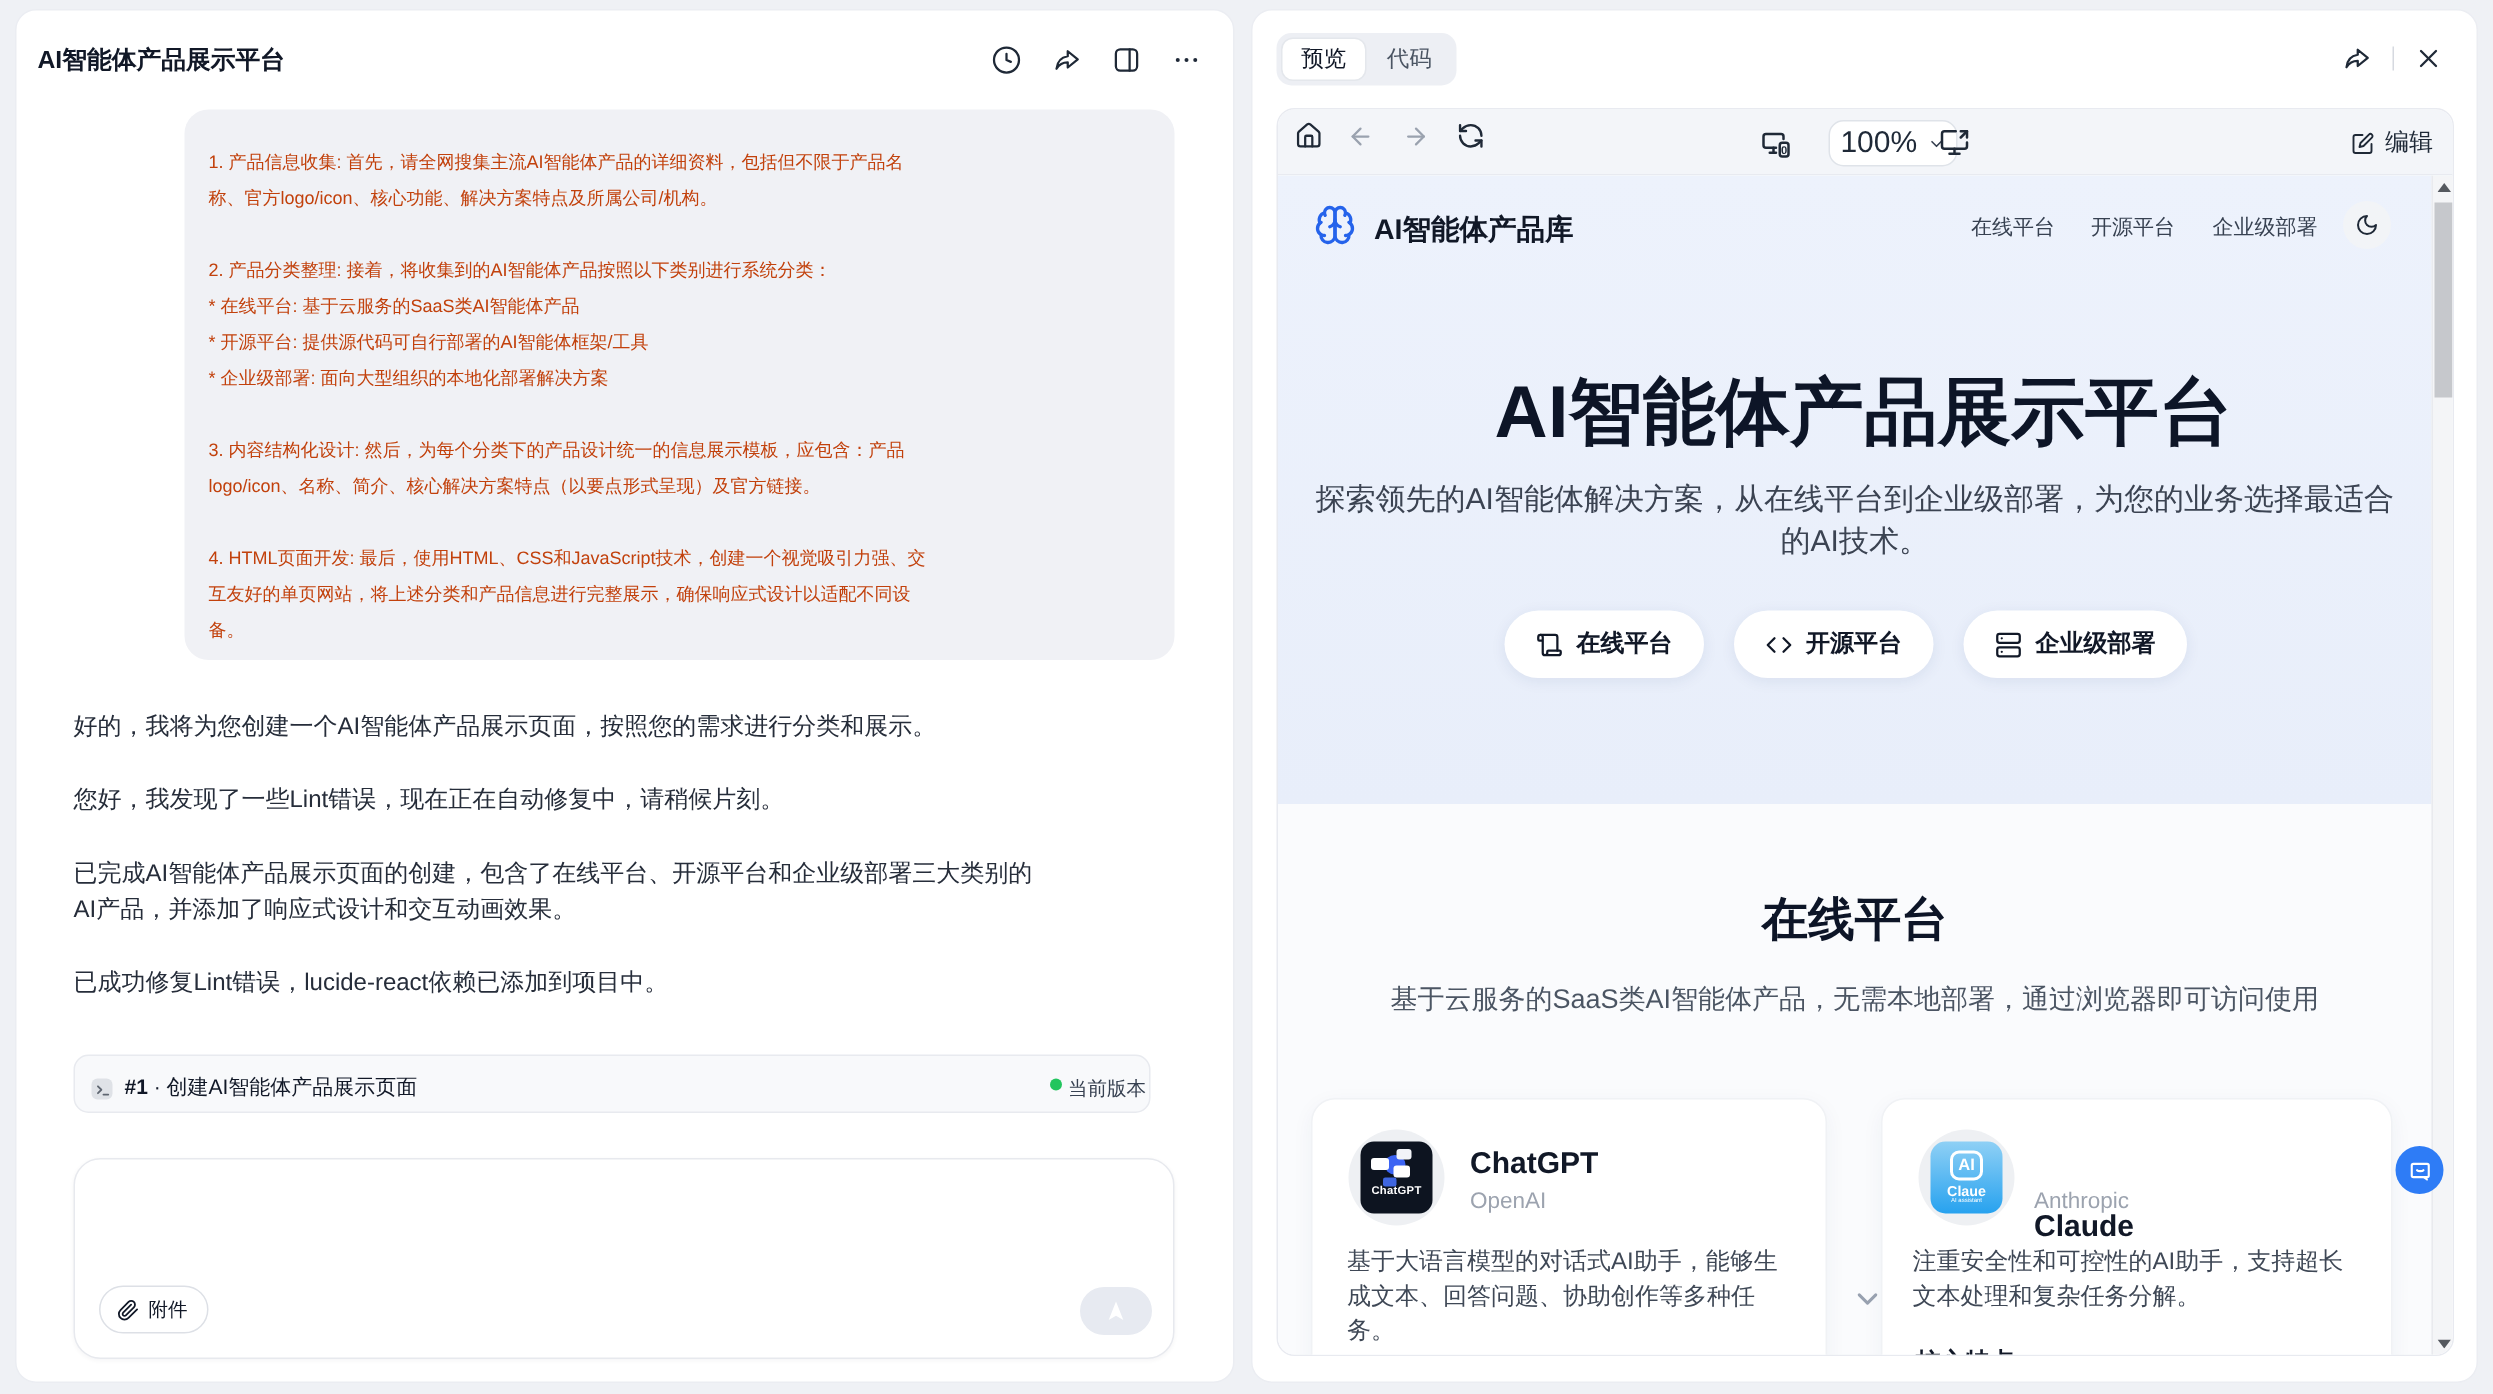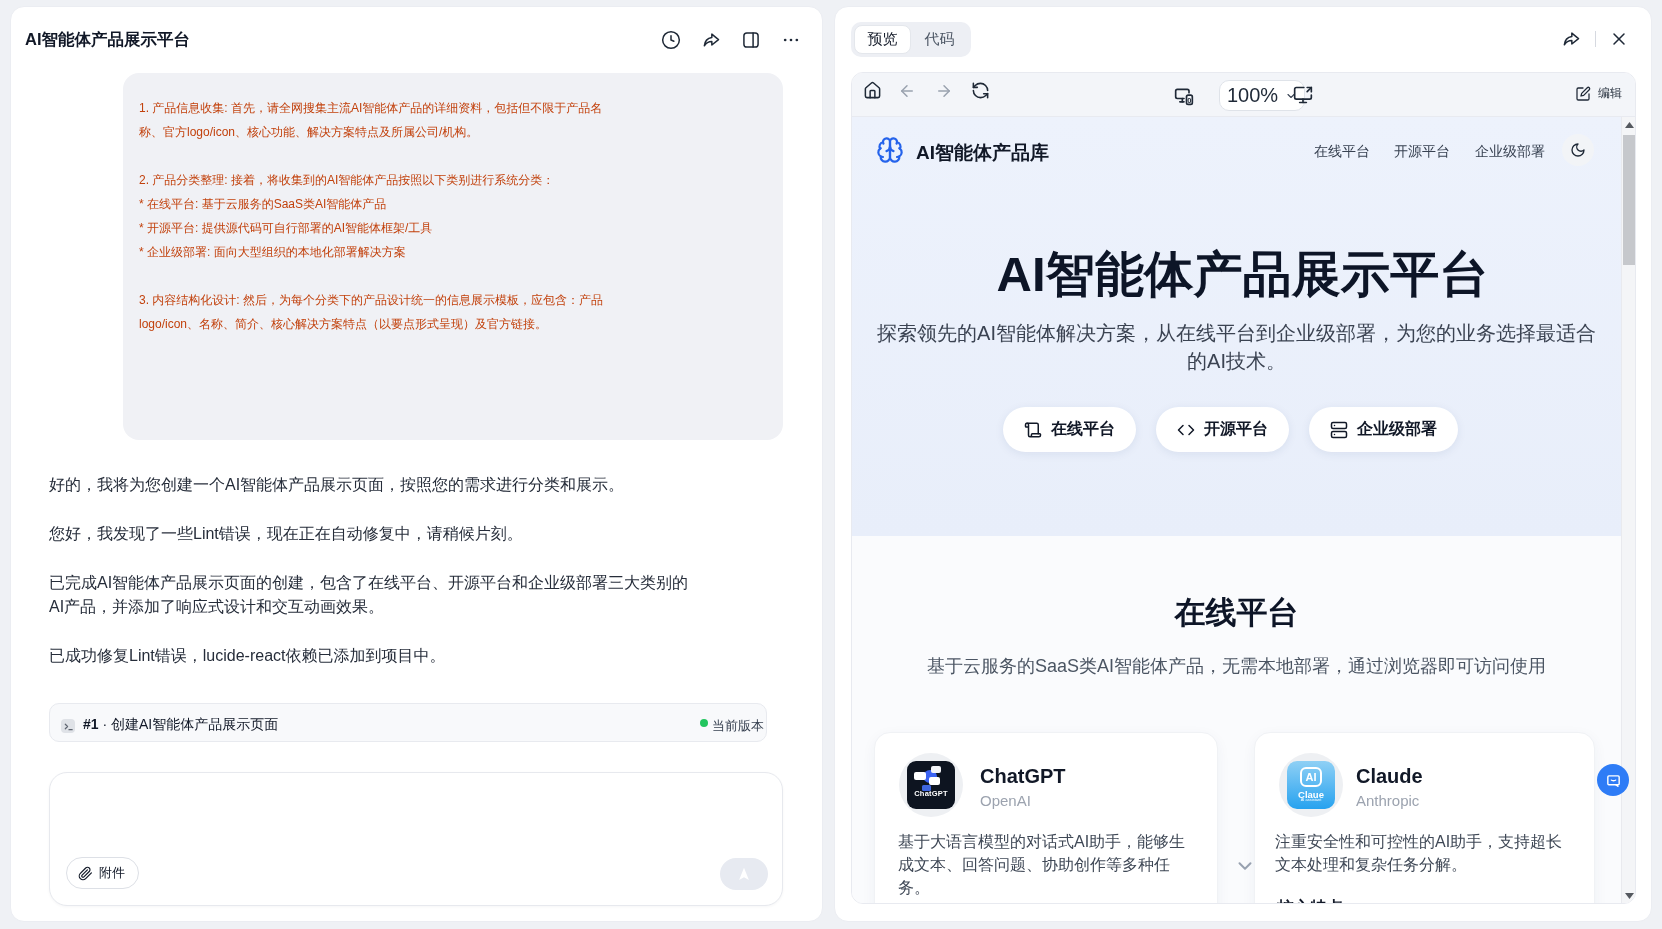--- a/index.html
+++ b/index.html
@@ -38,21 +38,21 @@
   .rcard { left:834px; top:6px; width:818px; height:916px; background:#fff; border:1px solid #ebedf2; border-radius:14px; }
   .tabs { left:851px; top:22px; width:120px; height:35px; background:#edeff4; border-radius:10px; }
   .tab-act { left:854px; top:25px; width:57px; height:29px; background:#fff; border:1px solid #e4e7ec; border-radius:8px; display:flex; align-items:center; justify-content:center; font-size:15px; color:#111827; }
   .tab-code { left:911px; top:25px; width:57px; height:29px; display:flex; align-items:center; justify-content:center; font-size:15px; color:#4b5563; }
   .tdivider { left:1595px; top:31px; width:1px; height:16px; background:#d6d9e0; }
 
   
   .shell { left:851px; top:72px; width:785px; height:832px; border:1px solid #e8eaf0; border-radius:12px; overflow:hidden; background:#fff; }
   .toolbar { left:0; top:0; width:100%; height:44px; background:#f3f5f9; border-bottom:1px solid #e8eaf0; }
   .zoombox { left:367px; top:7px; width:86px; height:31px; background:#fff; border:1px solid #dfe3e9; border-radius:10px; display:flex; align-items:center; justify-content:center; gap:7px; font-size:20px; color:#1f2937; }
-  .editbtn { right:13px; top:12px; display:flex; align-items:center; gap:7px; font-size:12px; color:#1f2937; }
+  .editbtn { right:13px; top:12px; display:flex; align-items:center; gap:7px; font-size:16px; color:#1f2937; }
 
   
   .preview { left:0; top:44px; width:783px; height:787px; background:#fafbfd; overflow:hidden; }
   .hero { left:0; top:0; width:769px; height:419px; background:linear-gradient(180deg,#edf2fc 0%,#e8eefa 100%); }
   .plogo { left:24px; top:19px; width:28px; height:28px; color:#2563eb; }
   .ptitle { left:64px; top:23px; font-size:19px; font-weight:700; color:#111827; }
   .plink { top:26px; font-size:14px; color:#374151; }
   .moon { left:710px; top:17px; width:32px; height:32px; border-radius:50%; background:#f2f4f7; display:flex; align-items:center; justify-content:center; color:#1f2937; }
   .h1 { left:6px; top:125px; width:769px; text-align:center; font-size:49px; font-weight:700; color:#0d1527; letter-spacing:0.2px; }
   .hsub { left:0; top:202px; width:769px; text-align:center; font-size:20px; line-height:28px; color:#3b4352; white-space:nowrap; }
@@ -95,20 +95,21 @@
 <svg class="abs hicon" style="left:781px" viewBox="0 0 24 24" fill="currentColor">
     <circle cx="5" cy="12" r="1.6"></circle>
     <circle cx="12" cy="12" r="1.6"></circle>
     <circle cx="19" cy="12" r="1.6"></circle>
   </svg>
 
 <div class="abs bubble">
 <p>1. 产品信息收集: 首先，请全网搜集主流AI智能体产品的详细资料，包括但不限于产品名<br>称、官方logo/icon、核心功能、解决方案特点及所属公司/机构。</p>
 <p>2. 产品分类整理: 接着，将收集到的AI智能体产品按照以下类别进行系统分类：<br>* 在线平台: 基于云服务的SaaS类AI智能体产品<br>* 开源平台: 提供源代码可自行部署的AI智能体框架/工具<br>* 企业级部署: 面向大型组织的本地化部署解决方案</p>
 <p>3. 内容结构化设计: 然后，为每个分类下的产品设计统一的信息展示模板，应包含：产品<br>logo/icon、名称、简介、核心解决方案特点（以要点形式呈现）及官方链接。</p>
+<p>4. HTML页面开发: 最后，使用HTML、CSS和JavaScript技术，创建一个视觉吸引力强、交<br>互友好的单页网站，将上述分类和产品信息进行完整展示，确保响应式设计以适配不同设<br>备。</p>
 </div>
 
 <div class="abs amsg">
 <p>好的，我将为您创建一个AI智能体产品展示页面，按照您的需求进行分类和展示。</p>
 <p>您好，我发现了一些Lint错误，现在正在自动修复中，请稍候片刻。</p>
 <p>已完成AI智能体产品展示页面的创建，包含了在线平台、开源平台和企业级部署三大类别的<br>AI产品，并添加了响应式设计和交互动画效果。</p>
 <p>已成功修复Lint错误，lucide-react依赖已添加到项目中。</p>
 </div>
 
 <div class="abs vbar"></div>
@@ -251,21 +252,21 @@
     </div>
 
     <div class="abs pcard" style="left:402px; width:341px;">
       <div class="abs avatar">
         <div style="width:48px;height:48px;background:linear-gradient(180deg,#8fd0f5,#27a2ef);border-radius:10px;position:relative;">
           <div style="position:absolute;left:13px;top:6px;width:22px;height:20px;border:2px solid #fff;border-radius:6px;color:#fff;font-size:11px;font-weight:700;text-align:center;line-height:16px;">AI</div>
           <div style="position:absolute;left:0;top:28px;width:48px;text-align:center;font-size:9.5px;font-weight:700;color:#fff;">Claue</div>
           <div style="position:absolute;left:0;top:36px;width:48px;text-align:center;font-size:4px;color:#fff;">AI assistant</div>
         </div>
       </div>
-      <div class="abs pcname" style="left:101px;">Claude</div>
+      <div class="abs pcname" style="left:101px;margin-top:42px;">Claude</div>
       <div class="abs pcorg" style="left:101px;">Anthropic</div>
       <div class="abs pcdesc" style="left:20px;">注重安全性和可控性的AI助手，支持超长<br>文本处理和复杂任务分解。</div>
       <div class="abs" style="left:22px; top:164px; font-size:16.5px; font-weight:700; color:#111827;">核心特点</div>
     </div>
 
     <div class="abs sbar">
       <svg class="abs" style="left:3px; top:5px;" width="9" height="6" viewBox="0 0 9 6" fill="#55595f">
           <path d="M4.5 0 9 6H0Z"></path>
         </svg>
       <div class="abs sthumb"></div>

